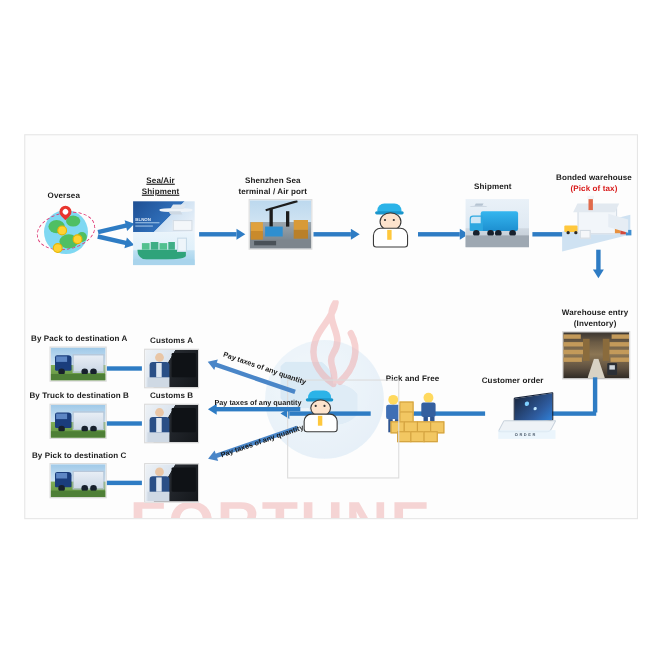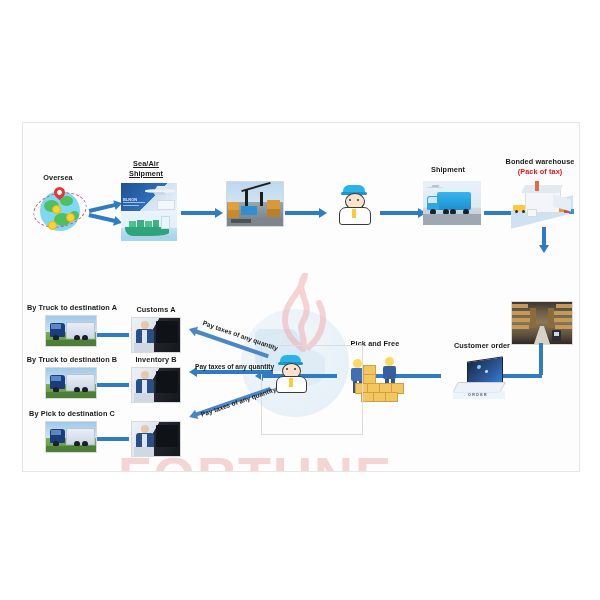--- a/index.html
+++ b/index.html
@@ -275,20 +275,24 @@
         <div style="position:absolute;left:40px;top:5px;width:7px;height:11px;background:#eef5fa;border:1px solid #c6dae8;"></div>
         <div style="position:absolute;left:0;top:25px;width:56px;height:5px;background:#a9d4ec;"></div>
       </div>
     </div>
 
     <div class="arrow-r" style="left:158px;top:86px;width:42px;">
       <div class="bar" style="left:0;width:34px;"></div>
         <div class="head"></div>
     </div>
 
+    <div class="lbl" style="left:176px;top:36px;width:98px;">
+      <span>Shenzhen Sea</span><br>
+      <span>terminal / Air port</span>
+    </div>
     <div class="thumb bordered" style="left:203px;top:58px;width:56px;height:44px;">
       <div class="port">
         <div class="crane-arm" style="left:14px;top:4px;width:30px;height:2.4px;transform:rotate(-16deg);"></div>
         <div class="crane-arm" style="left:18px;top:7px;width:3px;height:17px;"></div>
         <div class="crane-arm" style="left:33px;top:10px;width:3px;height:14px;"></div>
         <div class="cont" style="left:1px;top:20px;width:11px;height:8px;background:#e0a13c;"></div>
         <div class="cont" style="left:1px;top:28px;width:11px;height:8px;background:#c98a2c;"></div>
         <div class="cont" style="left:40px;top:18px;width:13px;height:9px;background:#d89a38;"></div>
         <div class="cont" style="left:40px;top:27px;width:13px;height:8px;background:#b9802a;"></div>
         <div class="cont" style="left:14px;top:24px;width:16px;height:9px;background:#2f8fd0;"></div>
@@ -335,21 +339,21 @@
       </div>
     </div>
 
     <div class="arrow-r" style="left:461px;top:86px;width:38px;">
       <div class="bar" style="left:0;width:30px;"></div>
         <div class="head"></div>
     </div>
 
     <div class="lbl" style="left:478px;top:34px;width:78px;">
       <span>Bonded warehouse</span><br>
-      <span class="red">(Pack of tax)</span>
+      <span class="red">(Pick of tax)</span>
     </div>
     <div class="node" style="left:484px;top:56px;width:72px;height:50px;">
       <div class="iso-base" style="left:4px;top:24px;width:62px;height:18px;"></div>
       <div class="iso-wall" style="left:18px;top:10px;width:34px;height:22px;"></div>
       <div class="iso-roof" style="left:16px;top:6px;width:38px;height:8px;transform:skewX(-26deg);"></div>
       <div style="position:absolute;left:28px;top:0px;width:4px;height:12px;background:#e06a4b;"></div>
       <div style="position:absolute;left:27px;top:-1px;width:6px;height:3px;background:#f2f5f8;"></div>
       <div class="forklift" style="left:6px;top:26px;width:12px;height:6px;"></div>
       <div style="position:absolute;left:8px;top:31px;width:3px;height:3px;border-radius:50%;background:#2b2b2b;"></div>
       <div style="position:absolute;left:15px;top:31px;width:3px;height:3px;border-radius:50%;background:#2b2b2b;"></div>
@@ -358,20 +362,24 @@
       <div style="position:absolute;left:57px;top:29px;width:5px;height:5px;background:#d34a3c;"></div>
       <div style="position:absolute;left:62px;top:30px;width:5px;height:5px;background:#3f8ed0;"></div>
       <div style="position:absolute;left:46px;top:18px;width:18px;height:12px;background:#e6edf4;transform:skewY(16deg);"></div>
     </div>
 
     <div class="arrow-d" style="left:517px;top:104px;height:26px;">
       <div class="bar" style="top:0;height:19px;"></div>
         <div class="head"></div>
     </div>
 
+    <div class="lbl" style="left:478px;top:156px;width:80px;">
+      <span>Warehouse entry</span><br>
+      <span>(Inventory)</span>
+    </div>
     <div class="thumb bordered" style="left:488px;top:178px;width:60px;height:42px;">
       <div class="aisle">
         <div class="rack" style="left:0;top:2px;width:16px;height:4px;"></div>
         <div class="rack" style="left:0;top:9px;width:18px;height:4px;"></div>
         <div class="rack" style="left:0;top:16px;width:20px;height:4px;"></div>
         <div class="rack" style="left:0;top:23px;width:17px;height:4px;"></div>
         <div class="rack" style="left:44px;top:2px;width:16px;height:4px;"></div>
         <div class="rack" style="left:42px;top:9px;width:18px;height:4px;"></div>
         <div class="rack" style="left:40px;top:16px;width:20px;height:4px;"></div>
         <div class="rack" style="left:43px;top:23px;width:17px;height:4px;"></div>
@@ -382,21 +390,21 @@
         <div style="position:absolute;left:42px;top:30px;width:5px;height:4px;background:#cfd6dd;"></div>
       </div>
     </div>
 
     <div class="elbow" style="left:516px;top:220px;width:4px;height:32px;"></div>
     <div class="arrow-l" style="left:455px;top:249px;width:64px;">
       <div class="bar" style="left:8px;width:56px;"></div>
         <div class="head"></div>
     </div>
 
-    <div class="lbl" style="left:420px;top:218px;width:78px;">Customer order</div>
+    <div class="lbl" style="left:404px;top:218px;width:78px;">Customer order</div>
     <div class="node" style="left:422px;top:232px;width:72px;height:48px;">
       <div class="lap-screen" style="left:22px;top:4px;width:34px;height:24px;transform:skewY(-8deg);"></div>
       <div style="position:absolute;left:32px;top:10px;width:4px;height:4px;background:#7fd0ff;border-radius:50%;transform:skewY(-8deg);"></div>
       <div style="position:absolute;left:40px;top:15px;width:3px;height:3px;background:#bfe6ff;border-radius:50%;transform:skewY(-8deg);"></div>
       <div class="lap-base" style="left:10px;top:27px;width:46px;height:9px;transform:skewX(-28deg);"></div>
       <div style="position:absolute;left:8px;top:36px;width:52px;height:8px;background:#e4f1fb;opacity:.75;"></div>
       <div style="position:absolute;left:20px;top:38px;width:26px;height:4px;text-align:center;font-size:3.6px;letter-spacing:1.4px;color:#4a5a6a;font-weight:bold;">ORDER</div>
     </div>
 
     <div class="arrow-l" style="left:340px;top:249px;width:78px;">
@@ -471,21 +479,21 @@
         <div class="shirt" style="left:4px;top:11px;width:18px;height:16px;"></div>
         <div style="position:absolute;left:10px;top:12px;width:5px;height:13px;background:#dde6f0;"></div>
         <div style="position:absolute;left:2px;top:25px;width:20px;height:9px;background:#cfd9e4;"></div>
       </div>
     </div>
     <div class="arrow-l" style="left:56px;top:208px;width:50px;">
       <div class="bar" style="left:8px;width:42px;"></div>
         <div class="head"></div>
     </div>
 
-    <div class="lbl" style="left:100px;top:232px;width:66px;">Inventory B</div>
+    <div class="lbl" style="left:100px;top:232px;width:66px;">Customs B</div>
     <div class="thumb bordered" style="left:108px;top:244px;width:48px;height:34px;">
       <div class="deskpic">
         <div class="monitor" style="left:24px;top:3px;width:22px;height:22px;"></div>
         <div class="head2" style="left:9px;top:3px;width:8px;height:8px;"></div>
         <div class="shirt" style="left:4px;top:11px;width:18px;height:16px;"></div>
         <div style="position:absolute;left:10px;top:12px;width:5px;height:13px;background:#dde6f0;"></div>
         <div style="position:absolute;left:2px;top:25px;width:20px;height:9px;background:#cfd9e4;"></div>
       </div>
     </div>
     <div class="arrow-l" style="left:56px;top:258px;width:50px;">
@@ -501,21 +509,21 @@
         <div class="shirt" style="left:4px;top:11px;width:18px;height:16px;"></div>
         <div style="position:absolute;left:10px;top:12px;width:5px;height:13px;background:#dde6f0;"></div>
         <div style="position:absolute;left:2px;top:25px;width:20px;height:9px;background:#cfd9e4;"></div>
       </div>
     </div>
     <div class="arrow-l" style="left:56px;top:312px;width:50px;">
       <div class="bar" style="left:8px;width:42px;"></div>
         <div class="head"></div>
     </div>
 
-    <div class="lbl" style="left:-4px;top:180px;width:106px;">By  Truck to destination A</div>
+    <div class="lbl" style="left:-4px;top:180px;width:106px;">By  Pack to destination A</div>
     <div class="thumb bordered" style="left:22px;top:192px;width:50px;height:30px;">
       <div class="truckpic">
         <div class="truck-box" style="left:20px;top:6px;width:27px;height:15px;"></div>
         <div class="truck-cab" style="left:4px;top:7px;width:15px;height:14px;"></div>
         <div style="position:absolute;left:5px;top:8px;width:10px;height:5px;background:#5d86c4;"></div>
         <div class="truck-wheel" style="left:7px;top:19px;"></div>
         <div class="truck-wheel" style="left:28px;top:19px;"></div>
         <div class="truck-wheel" style="left:36px;top:19px;"></div>
         <div style="position:absolute;left:0;top:24px;width:50px;height:6px;background:#4e7f36;"></div>
       </div>

